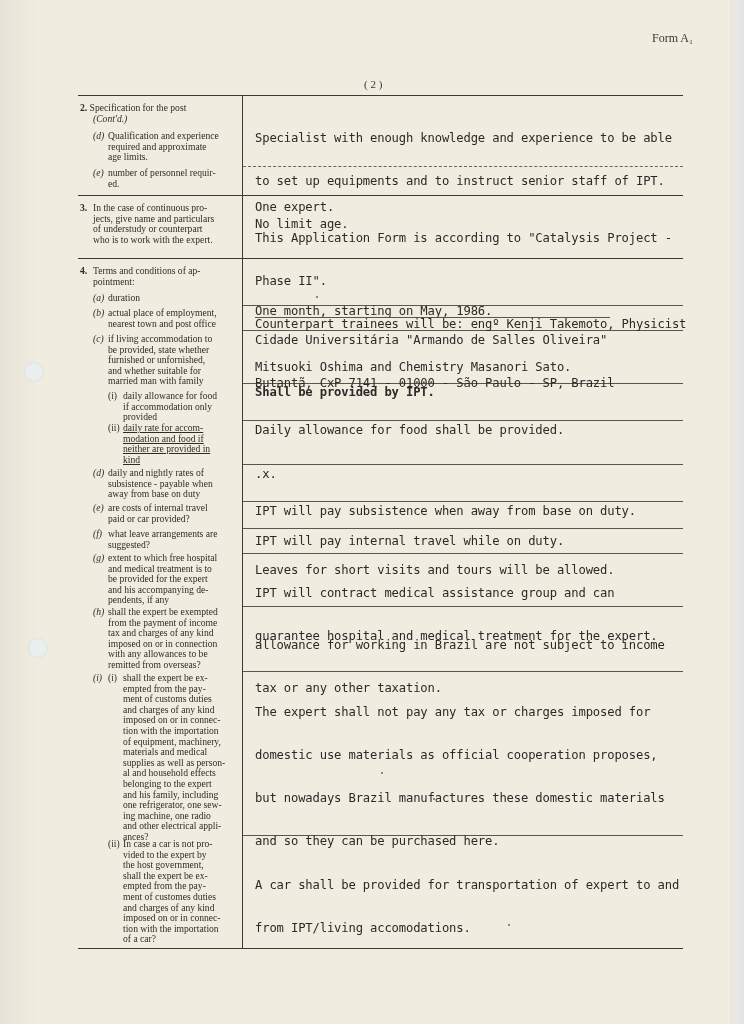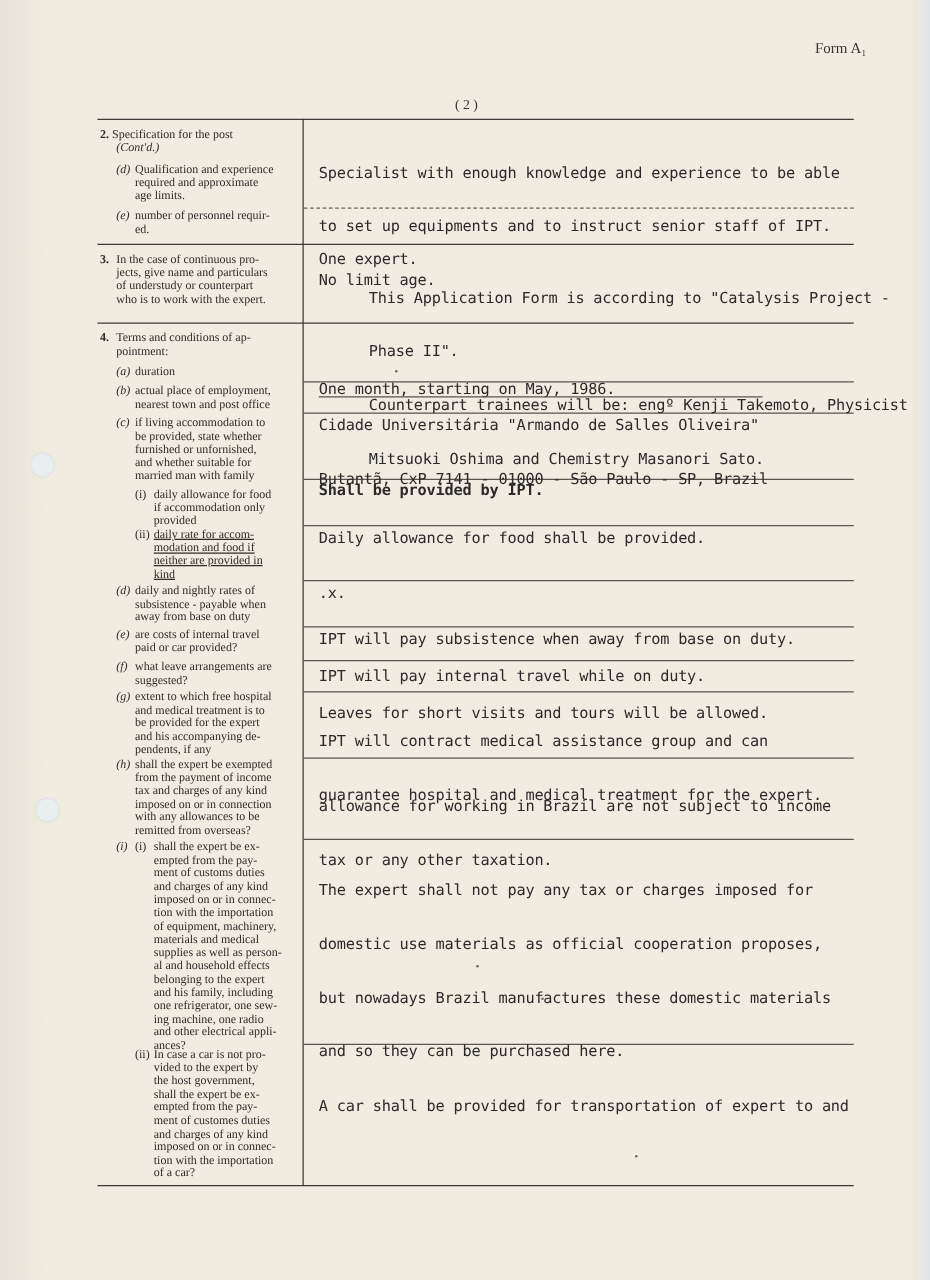--- a/index.html
+++ b/index.html
@@ -233,21 +233,21 @@
 </div>
 
 <div class="answer" style="top:102px;">
   <div>Specialist with enough knowledge and experience to be able</div>
   <div>to set up equipments and to instruct senior staff of IPT.</div>
   <div>No limit age.</div>
 </div>
 <div class="answer" style="top:171px;">
   <div>One expert.</div>
 </div>
-<div class="answer" style="top:202px;margin-left:40px;">
+<div class="answer" style="top:202px;">
   <div>This Application Form is according to "Catalysis Project -</div>
   <div>Phase II".</div>
   <div>Counterpart trainees will be: engº Kenji Takemoto, Physicist</div>
   <div class="ul">Mitsuoki Oshima and Chemistry Masanori Sato.</div>
 </div>
 <div class="answer" style="top:275px;">
   <div>One month, starting on May, 1986.</div>
 </div>
 <div class="answer" style="top:304px;">
   <div>Cidade Universitária "Armando de Salles Oliveira"</div>
@@ -280,20 +280,21 @@
   <div>tax or any other taxation.</div>
 </div>
 <div class="answer" style="top:676px;">
   <div>The expert shall not pay any tax or charges imposed for</div>
   <div>domestic use materials as official cooperation proposes,</div>
   <div>but nowadays Brazil manufactures these domestic materials</div>
   <div>and so they can be purchased here.</div>
 </div>
 <div class="answer" style="top:849px;">
   <div>A car shall be provided for transportation of expert to and</div>
+  <div>from IPT/living accomodations.</div>
 </div>
 
 <div class="hline thin" style="left:255px; top:317px; width:355px;"></div>
 
 <div class="speck" style="left:316px; top:296px;"></div>
 <div class="speck" style="left:381px; top:772px;"></div>
 <div class="speck" style="left:508px; top:924px;"></div>
 <div class="speck" style="left:433px; top:798px;"></div>
 
 </body></html>

